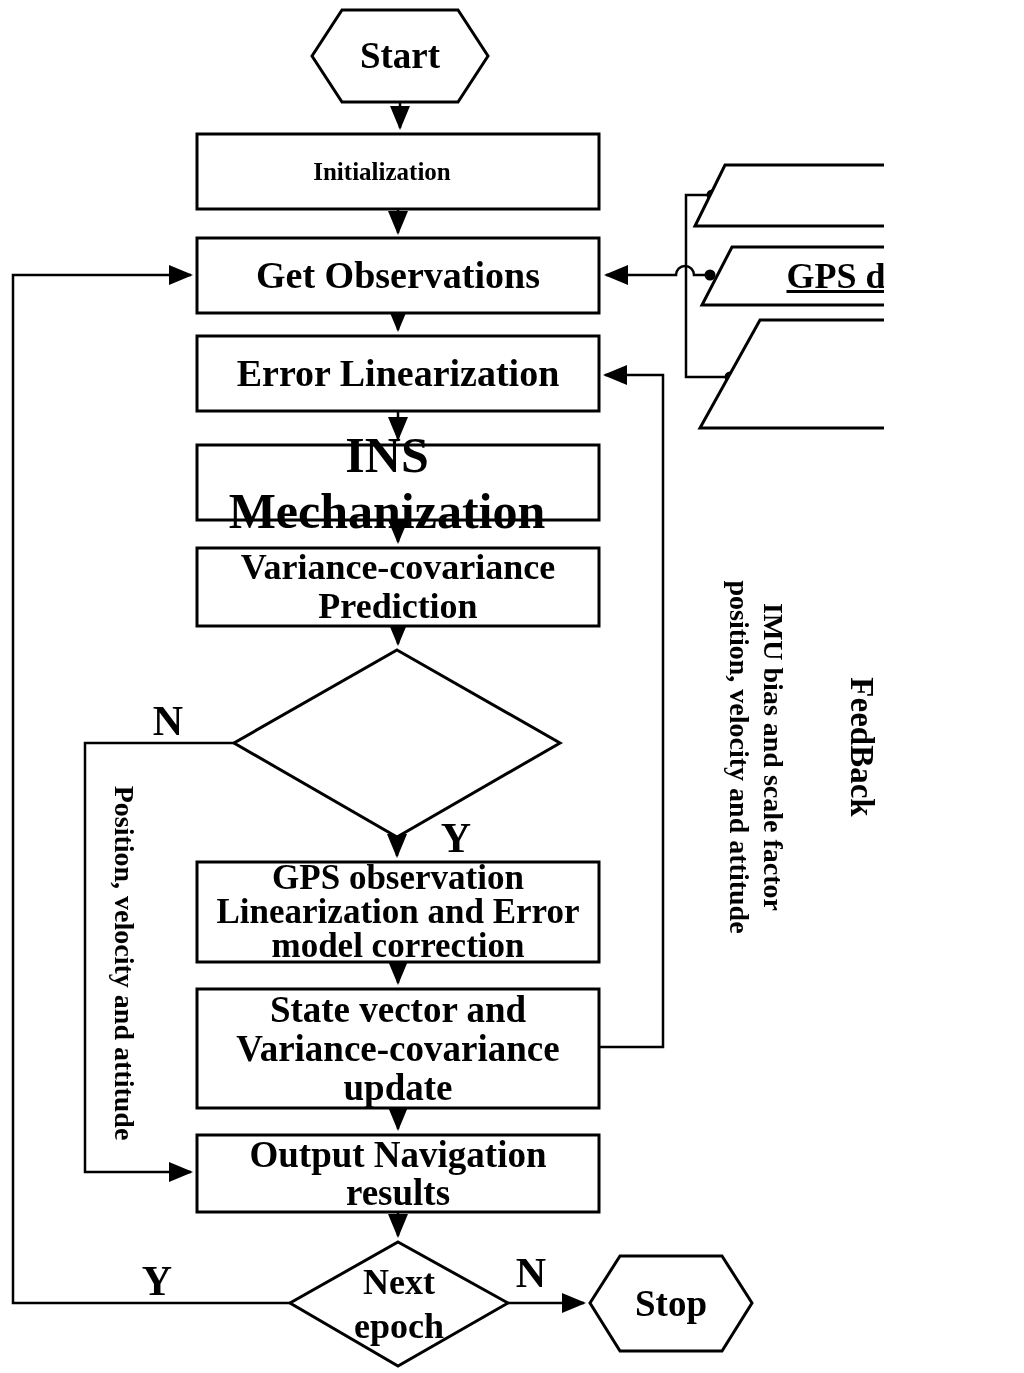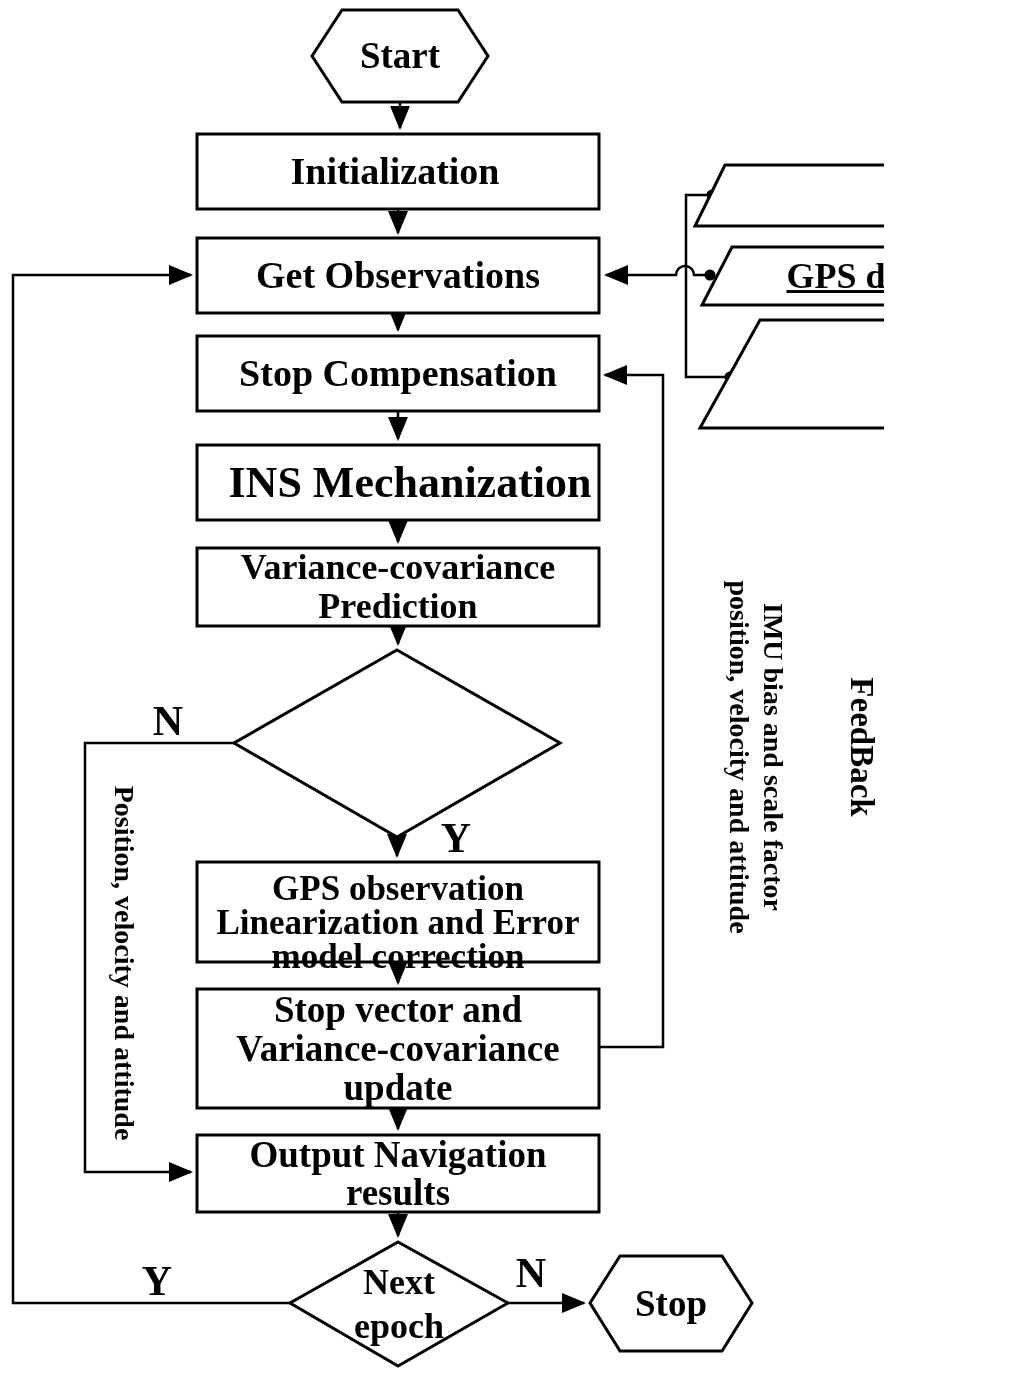--- a/index.html
+++ b/index.html
@@ -72,30 +72,30 @@
       <rect x="197" y="1135" width="402" height="77"></rect>
       <polygon points="398,1242 508,1303 398,1366 290,1303"></polygon>
       <polygon points="590,1303 620,1256 722,1256 752,1303 722,1351 620,1351"></polygon>
       <polygon points="725,165 1013,165 983,226 695,226"></polygon>
       <polygon points="732,247 1018,247 988,305 702,305"></polygon>
       <polygon points="760,320 1012,320 952,428 700,428"></polygon>
     </g>
   </svg>
 
   <div class="lbl" style="left:312px;top:10px;width:176px;height:92px;font-size:37px;">Start</div>
-  <div class="lbl" style="left:194px;top:134px;width:402px;height:75px;font-size:38px;">Initialization</div>
+  <div class="lbl" style="left:181px;top:134px;width:402px;height:75px;font-size:25px;">Initialization</div>
   <div class="lbl" style="left:197px;top:238px;width:402px;height:75px;font-size:38px;border-radius:23px;">Get Observations</div>
-  <div class="lbl" style="left:197px;top:336px;width:402px;height:75px;font-size:38px;">Stop Compensation</div>
-  <div class="lbl" style="left:209px;top:445px;width:402px;height:75px;font-size:44px;">INS Mechanization</div>
+  <div class="lbl" style="left:197px;top:336px;width:402px;height:75px;font-size:38px;">Error Linearization</div>
+  <div class="lbl" style="left:186px;top:445px;width:402px;height:75px;font-size:50px;">INS Mechanization</div>
   <div class="lbl" style="left:197px;top:548px;width:402px;height:78px;font-size:36px;line-height:39px;">Variance-covariance
 Prediction</div>
-  <div class="lbl" style="left:197px;top:862px;width:402px;height:100px;font-size:35px;line-height:34px;margin-top:11px;">GPS observation
+  <div class="lbl" style="left:197px;top:862px;width:402px;height:100px;font-size:35px;line-height:34px;">GPS observation
 Linearization and Error
 model correction</div>
-  <div class="lbl" style="left:197px;top:989px;width:402px;height:119px;font-size:37px;line-height:39px;">Stop vector and
+  <div class="lbl" style="left:197px;top:989px;width:402px;height:119px;font-size:37px;line-height:39px;">State vector and
 Variance-covariance
 update</div>
   <div class="lbl" style="left:197px;top:1135px;width:402px;height:77px;font-size:37px;line-height:38px;">Output Navigation
 results</div>
   <div class="lbl" style="left:290px;top:1242px;width:218px;height:124px;font-size:36px;line-height:44px;">Next
 epoch</div>
   <div class="lbl" style="left:590px;top:1256px;width:162px;height:95px;font-size:37px;">Stop</div>
 
   <div class="lbl" style="left:709px;top:247px;width:302px;height:58px;font-size:36px;text-decoration:underline;">GPS data</div>
 

